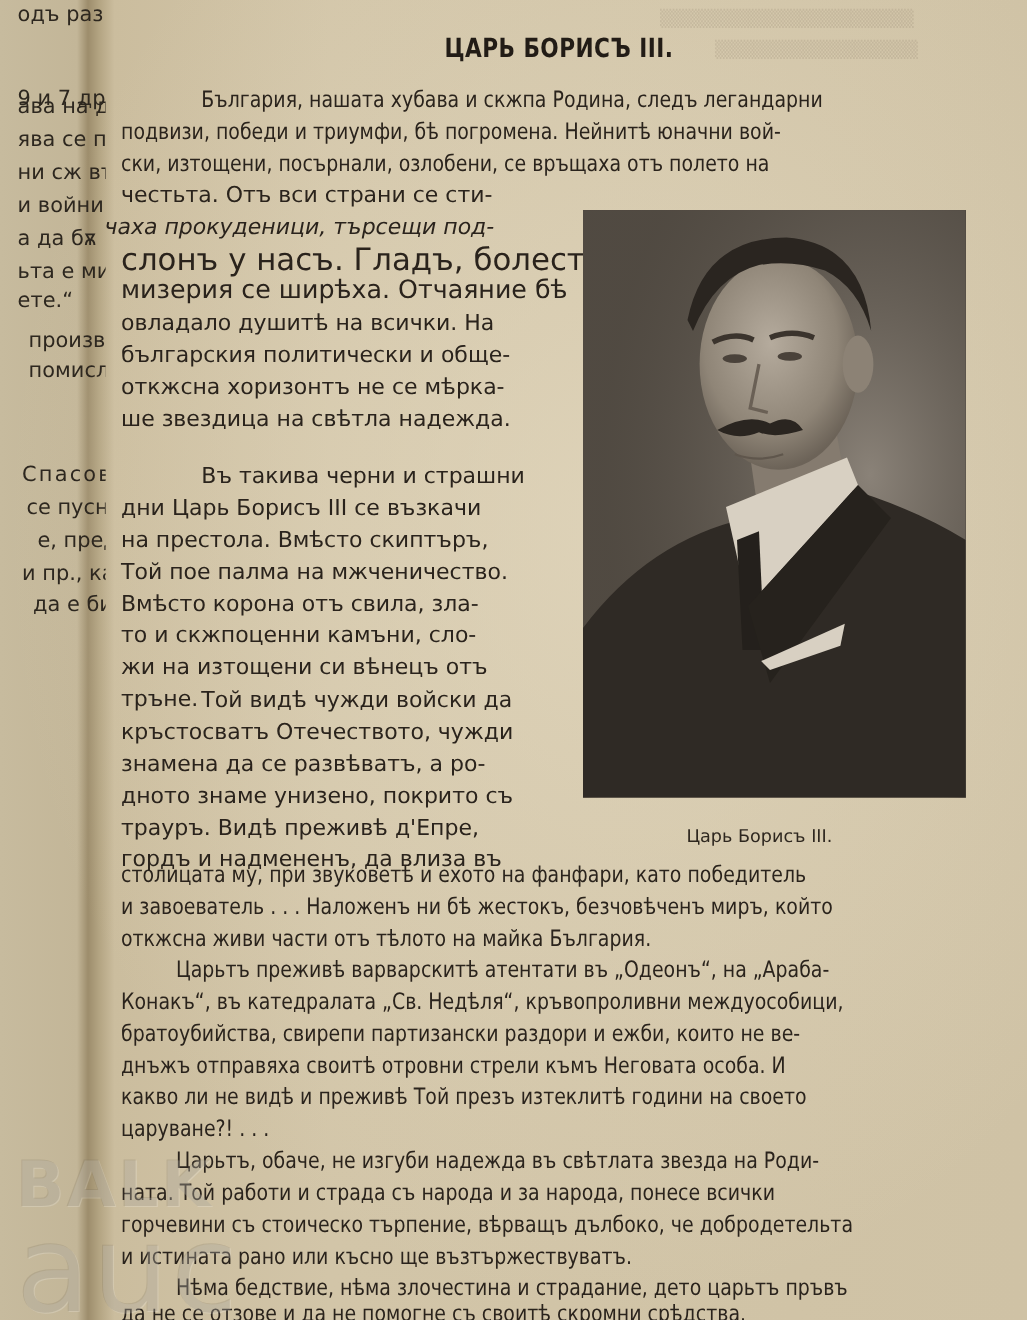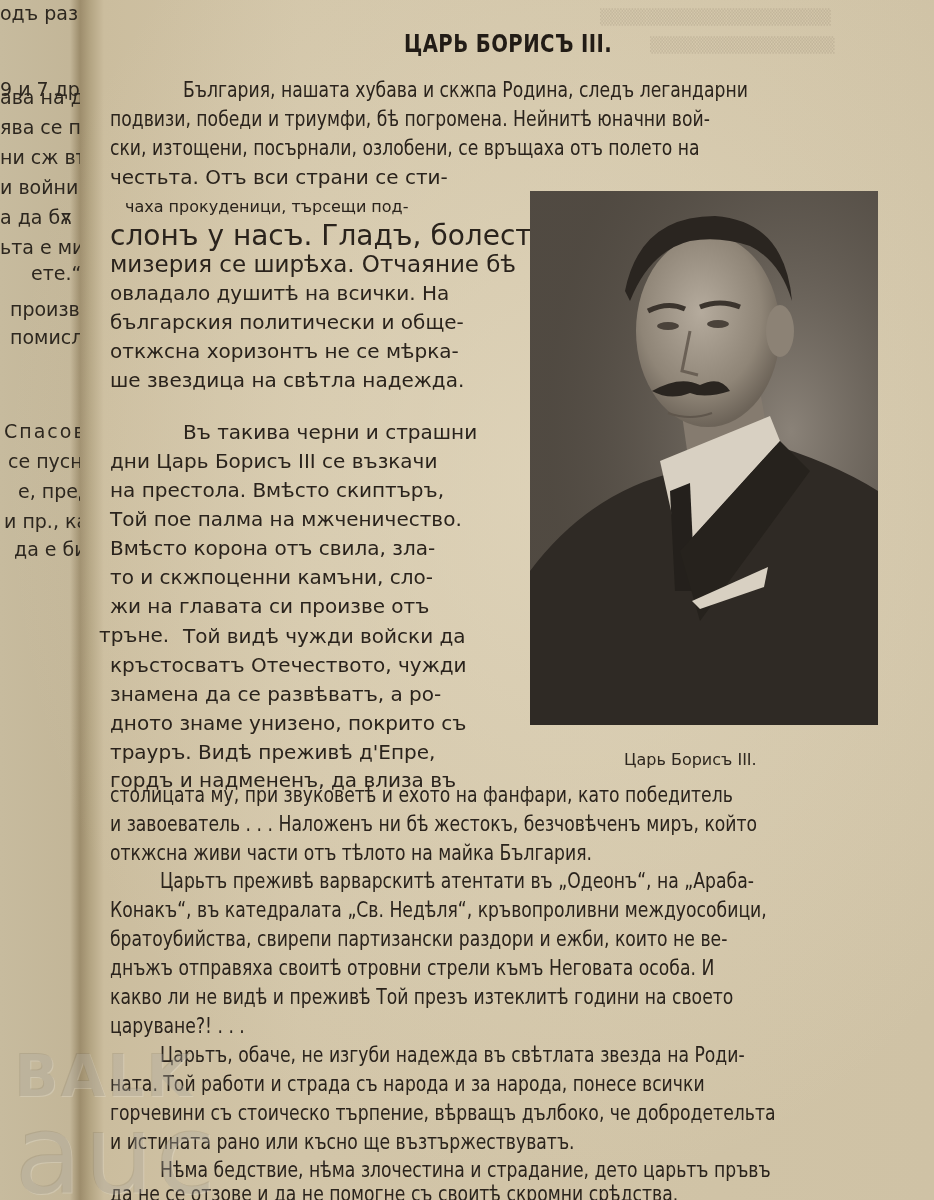--- a/index.html
+++ b/index.html
@@ -11,21 +11,21 @@
   }
   .paper {
     position: absolute; left: 0; top: 0; width: 934px; height: 1200px;
     background:
       radial-gradient(ellipse at 60% 40%, rgba(232,222,198,0.55), rgba(0,0,0,0) 70%),
       linear-gradient(90deg, #c7bb9e 0px, #c3b698 70px, #9d8d6c 80px, #b3a482 90px, #cbbd9e 104px, #d2c5a8 300px, #cfc2a5 934px);
   }
   .bleed { position:absolute; color: rgba(90,80,60,0.13); font-size: 15px; white-space: nowrap; }
 
   
-  .leftpage { position:absolute; left:0; top:0; width:80px; height:1200px; overflow:hidden; }
+  .leftpage { position:absolute; left:16px; top:0; width:80px; height:1200px; overflow:hidden; }
   .leftpage .ln { position:absolute; white-space:nowrap; font-size:19px; color:#2d271f; }
 
   
   .title {
     position:absolute; left:404px; top:30px; font-size:24px; font-weight:bold;
     letter-spacing:0.5px; transform: scaleX(0.82); transform-origin:left; color:#221c16;
   }
   .line { position:absolute; white-space:nowrap; font-size:20.5px; line-height:29px; color:#2a231c; }
   .narrow { transform: scaleX(0.84); transform-origin:left; }
   .wide { }
@@ -55,54 +55,54 @@
 
 <div class="leftpage">
   <div class="ln" style="left:0;top:2px;">одъ раз</div>
   <div class="ln" style="left:0;top:45px;margin-top:33px;">9 и 7 др</div>
   <div class="ln" style="left:0;top:86px;">ава на д</div>
   <div class="ln" style="left:0;top:116px;">ява се пр</div>
   <div class="ln" style="left:0;top:146px;">ни сж въ</div>
   <div class="ln" style="left:0;top:176px;">и войни</div>
   <div class="ln" style="left:0;top:206px;">а да бѫ</div>
   <div class="ln" style="left:0;top:236px;">ьта е ми</div>
-  <div class="ln" style="left:0;top:262px;margin-left:31px;">ете.“</div>
+  <div class="ln" style="left:0;top:262px;">ете.“</div>
   <div class="ln" style="left:10px;top:298px;">произве</div>
   <div class="ln" style="left:10px;top:326px;">помисли</div>
   <div class="ln" style="left:4px;top:420px;letter-spacing:2px;">Спасов</div>
   <div class="ln" style="left:8px;top:450px;">се пусна</div>
   <div class="ln" style="left:18px;top:480px;">е, пред</div>
   <div class="ln" style="left:4px;top:510px;">и пр., ка</div>
   <div class="ln" style="left:14px;top:538px;">да е би</div>
 </div>
 
 <div class="title">ЦАРЬ БОРИСЪ III.</div>
 
 <div class="line narrow" style="left:183px;top:76px;">България, нашата хубава и скжпа Родина, следъ легандарни</div>
 <div class="line narrow" style="left:110px;top:105px;">подвизи, победи и триумфи, бѣ погромена. Нейнитѣ юначни вой-</div>
 <div class="line narrow" style="left:110px;top:134px;">ски, изтощени, посърнали, озлобени, се връщаха отъ полето на</div>
 <div class="line wide" style="left:110px;top:163px;font-size:20px;">честьта. Отъ вси страни се сти-</div>
 
-<div class="line wide" style="left:125px;top:192px;font-size:16px;">чаха прокуденици, търсещи под-</div>
+<div class="line wide" style="left:95px;top:192px;font-size:20px;font-style:italic;">чаха прокуденици, търсещи под-</div>
 <div class="line wide" style="left:110px;top:221px;font-size:28px;">слонъ у насъ. Гладъ, болести,</div>
 <div class="line wide" style="left:110px;top:250px;font-size:23px;">мизерия се ширѣха. Отчаяние бѣ</div>
 <div class="line wide" style="left:110px;top:279px;font-size:20px;">овладало душитѣ на всички. На</div>
 <div class="line wide" style="left:110px;top:308px;font-size:20px;">българския политически и обще-</div>
 <div class="line wide" style="left:110px;top:337px;font-size:20px;">откжсна хоризонтъ не се мѣрка-</div>
 <div class="line wide" style="left:110px;top:366px;font-size:20px;">ше звездица на свѣтла надежда.</div>
 
 <div class="line wide" style="left:183px;top:418px;font-size:20px;">Въ такива черни и страшни</div>
 <div class="line wide" style="left:110px;top:447px;font-size:20px;">дни Царь Борисъ III се възкачи</div>
 <div class="line wide" style="left:110px;top:476px;font-size:20px;">на престола. Вмѣсто скиптъръ,</div>
 <div class="line wide" style="left:110px;top:505px;font-size:20px;">Той пое палма на мжченичество.</div>
 <div class="line wide" style="left:110px;top:534px;font-size:20px;">Вмѣсто корона отъ свила, зла-</div>
 <div class="line wide" style="left:110px;top:563px;font-size:20px;">то и скжпоценни камъни, сло-</div>
-<div class="line wide" style="left:110px;top:592px;font-size:20px;">жи на главата си произве отъ</div>
+<div class="line wide" style="left:110px;top:592px;font-size:20px;">жи на изтощени си вѣнецъ отъ</div>
 
-<div class="line wide" style="left:99px;top:598px;font-size:20px;top:599px;top:621px;">трънe.</div>
+<div class="line wide" style="left:110px;top:598px;font-size:20px;top:599px;top:621px;">трънe.</div>
 
 <div class="line wide" style="left:183px;top:621px;font-size:20px;top:622px;top:621px;top:622px;top:623px;top:622px;top:621px;top:622px;top:621px;top:622px;top:623px;top:622px;top:621px;top:622px;top:623px;top:622px;top:621px;top:622px;top:623px;top:622px;top:621px;top:622px;top:623px;top:622px;top:621px;top:622px;top:623px;top:622px;top:621px;top:622px;top:623px;top:622px;top:621px;top:622px;top:623px;top:622px;top:621px;top:622px;top:623px;top:622px;top:621px;top:622px;top:623px;top:622px;top:621px;top:622px;top:623px;top:622px;top:621px;top:622px;top:623px;top:622px;top:621px;top:622px;top:650px;top:622px;">Той видѣ чужди войски да</div>
 <div class="line wide" style="left:110px;top:651px;font-size:20px;">кръстосватъ Отечеството, чужди</div>
 <div class="line wide" style="left:110px;top:680px;font-size:20px;">знамена да се развѣватъ, а ро-</div>
 <div class="line wide" style="left:110px;top:709px;font-size:20px;">дното знаме унизено, покрито съ</div>
 <div class="line wide" style="left:110px;top:738px;font-size:20px;">трауръ. Видѣ преживѣ д'Епре,</div>
 <div class="line wide" style="left:110px;top:767px;font-size:20px;top:766px;">гордъ и надмененъ, да влиза въ</div>
 
 <div class="line narrow" style="left:110px;top:780px;top:781px;">столицата му, при звуковетѣ и ехото на фанфари, като победитель</div>
 <div class="line narrow" style="left:110px;top:810px;">и завоеватель . . . Наложенъ ни бѣ жестокъ, безчовѣченъ миръ, който</div>

